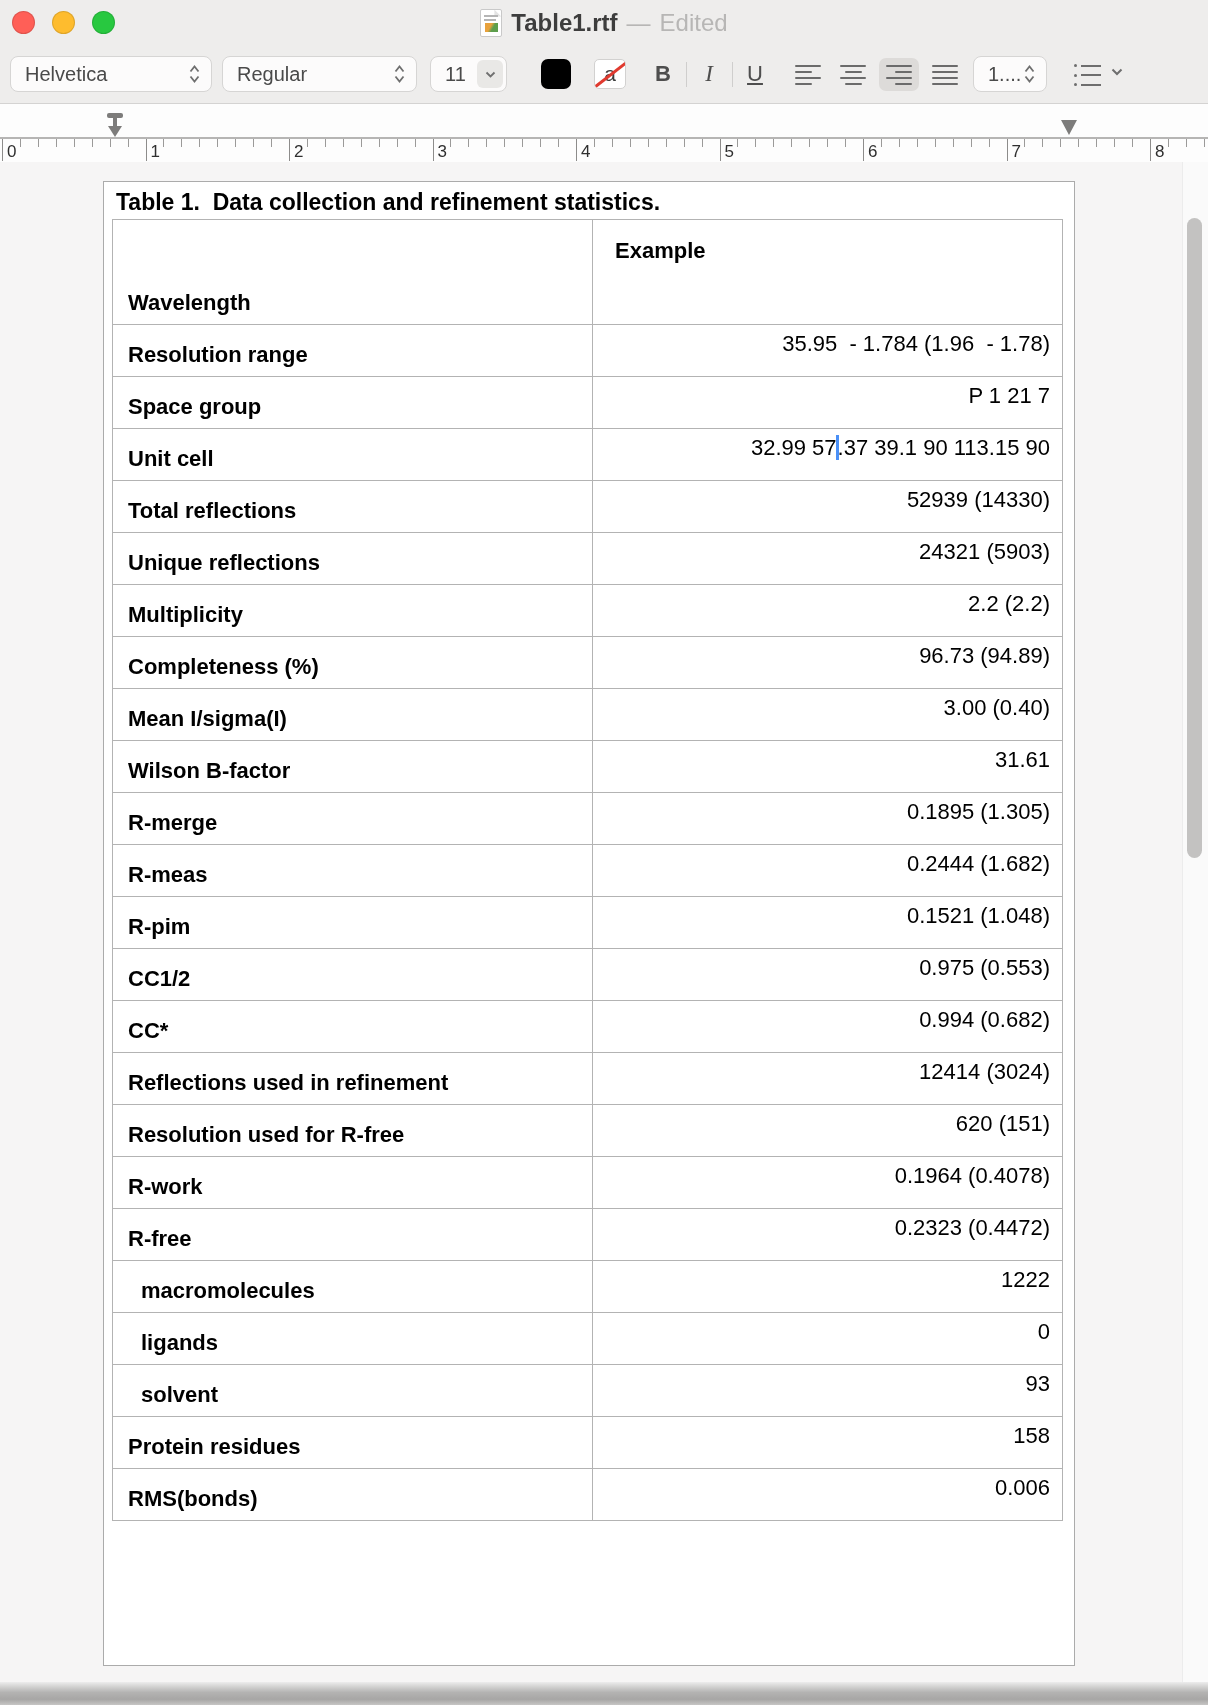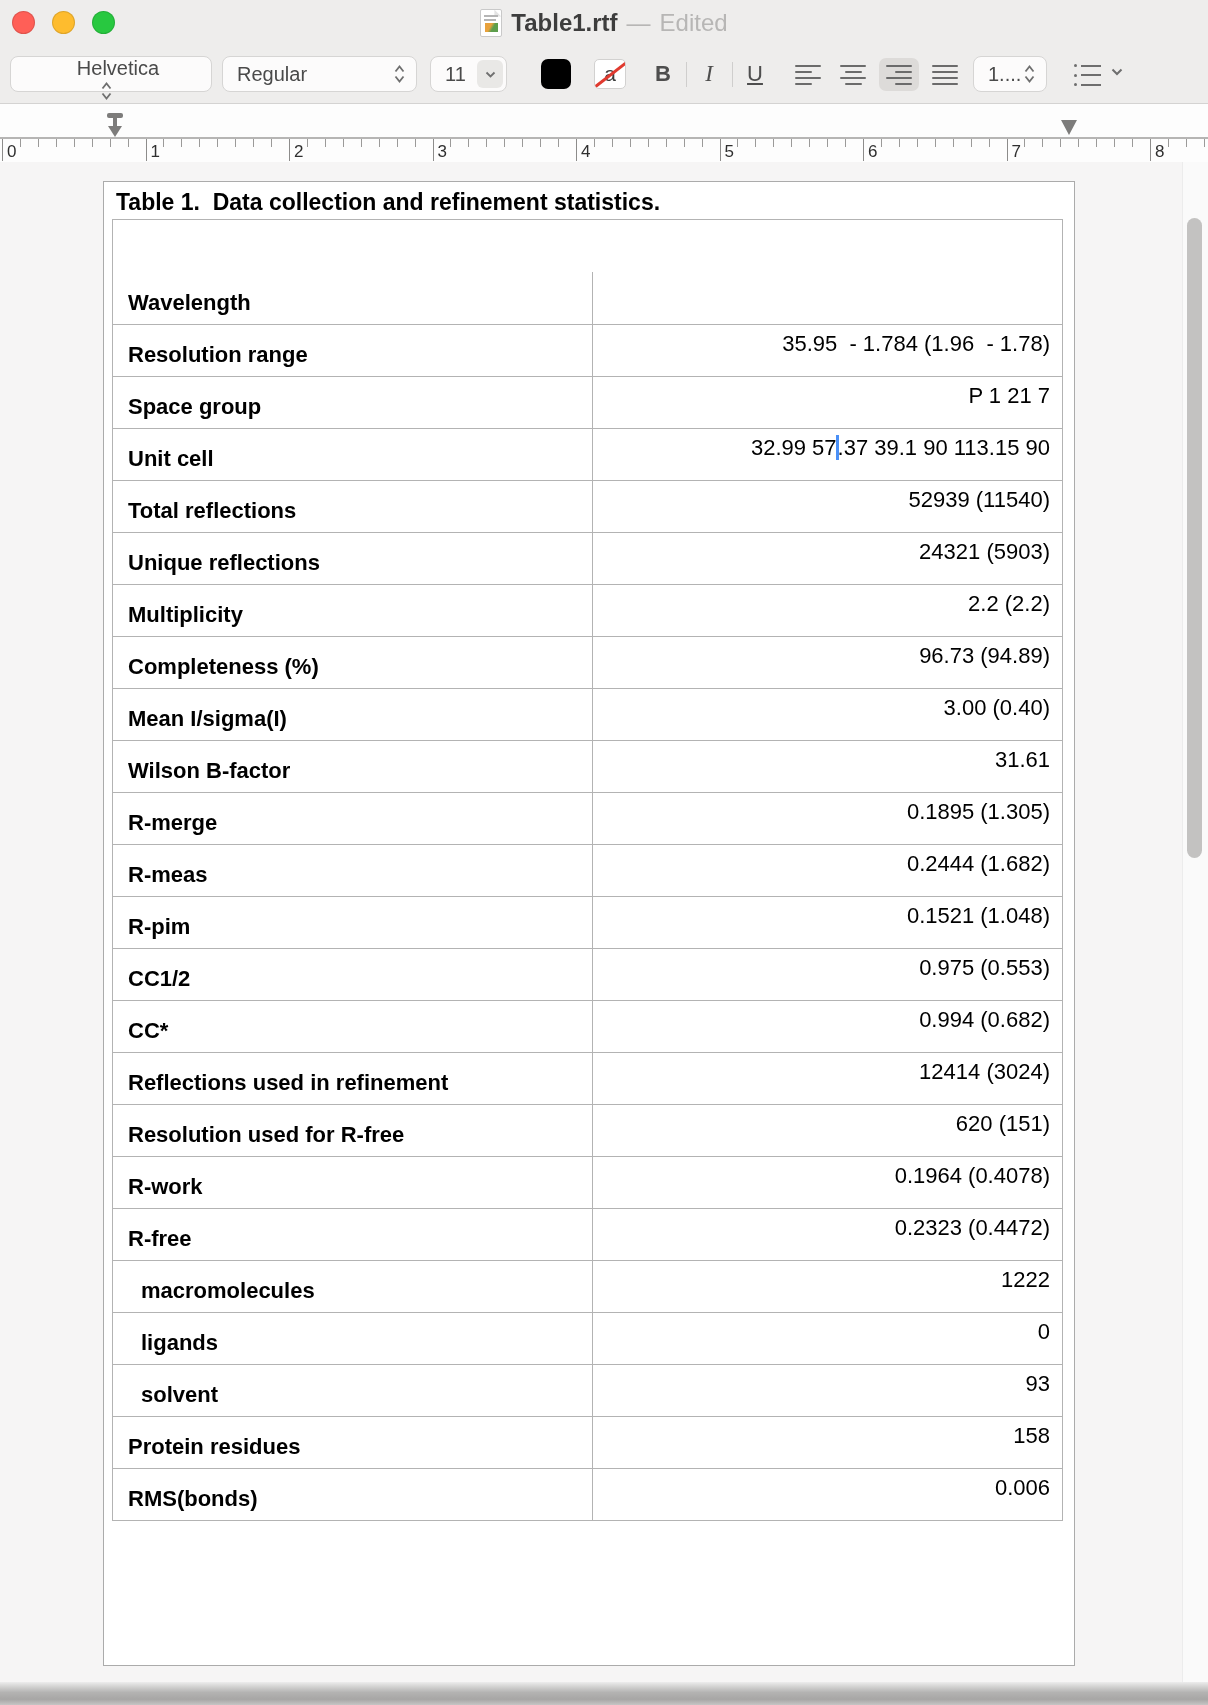--- a/index.html
+++ b/index.html
@@ -27,21 +27,21 @@
   .win-dash, .win-edited { font-size:24px; color:#b7b6b5; }
 
   
   .toolbar { position:absolute; left:0; top:45px; width:1208px; height:59px;
              background:#eeedec; border-bottom:1px solid #d4d3d2; }
   .dropdown { position:absolute; top:11px; height:36px; background:#fcfbfb;
               border:1px solid #d6d5d4; border-radius:8px; display:flex;
               align-items:center; color:#4a4a4a; font-size:20px; }
   .dd-label { padding-left:14px; flex:1; }
   .stepper { margin-right:10px; }
-  .font-dd { left:10px;  width:202px;flex-direction:column; }
+  .font-dd { left:10px;  width:202px; }
   .style-dd{ left:222px; width:195px; }
   .size-dd { left:430px; width:77px; }
   .size-seg { position:absolute; right:3px; top:3px; bottom:3px; width:26px;
               background:#e9e8e6; border-radius:6px; display:flex;
               align-items:center; justify-content:center; }
   .swatch { position:absolute; left:541px; top:14px; width:30px; height:30px;
             border-radius:7px; border:1px solid rgba(0,0,0,.25); }
   .bg-btn { position:absolute; left:594px; top:14px; width:32px; height:30px;
             background:#fff; border:1px solid #d2d1d0; border-radius:5px;
             display:flex; align-items:center; justify-content:center;
@@ -341,41 +341,42 @@
     </div>
     <div class="marker-right"></div>
   </div>
 
   <div class="content">
     <div class="page">
       <div class="table-title">Table 1.  Data collection and refinement statistics.</div>
       <div class="stats-table">
         <div class="t-row">
           <div class="cell-label"></div>
+          <div class="cell-value header-cell">Example</div>
         </div>
         <div id="rows-host">
             <div class="t-row">
               <div class="cell-label">Wavelength</div>
               <div class="cell-value"></div>
             </div>
             <div class="t-row">
               <div class="cell-label">Resolution range</div>
               <div class="cell-value">35.95  - 1.784 (1.96  - 1.78)</div>
             </div>
             <div class="t-row">
               <div class="cell-label">Space group</div>
               <div class="cell-value">P 1 21 7</div>
             </div>
             <div class="t-row">
               <div class="cell-label">Unit cell</div>
               <div class="cell-value">32.99 57<span class="caret" style="background: rgb(74, 144, 247);"></span>.37 39.1 90 113.15 90</div>
             </div>
             <div class="t-row">
               <div class="cell-label">Total reflections</div>
-              <div class="cell-value">52939 (11540)</div>
+              <div class="cell-value">52939 (14330)</div>
             </div>
             <div class="t-row">
               <div class="cell-label">Unique reflections</div>
               <div class="cell-value">24321 (5903)</div>
             </div>
             <div class="t-row">
               <div class="cell-label">Multiplicity</div>
               <div class="cell-value">2.2 (2.2)</div>
             </div>
             <div class="t-row">

